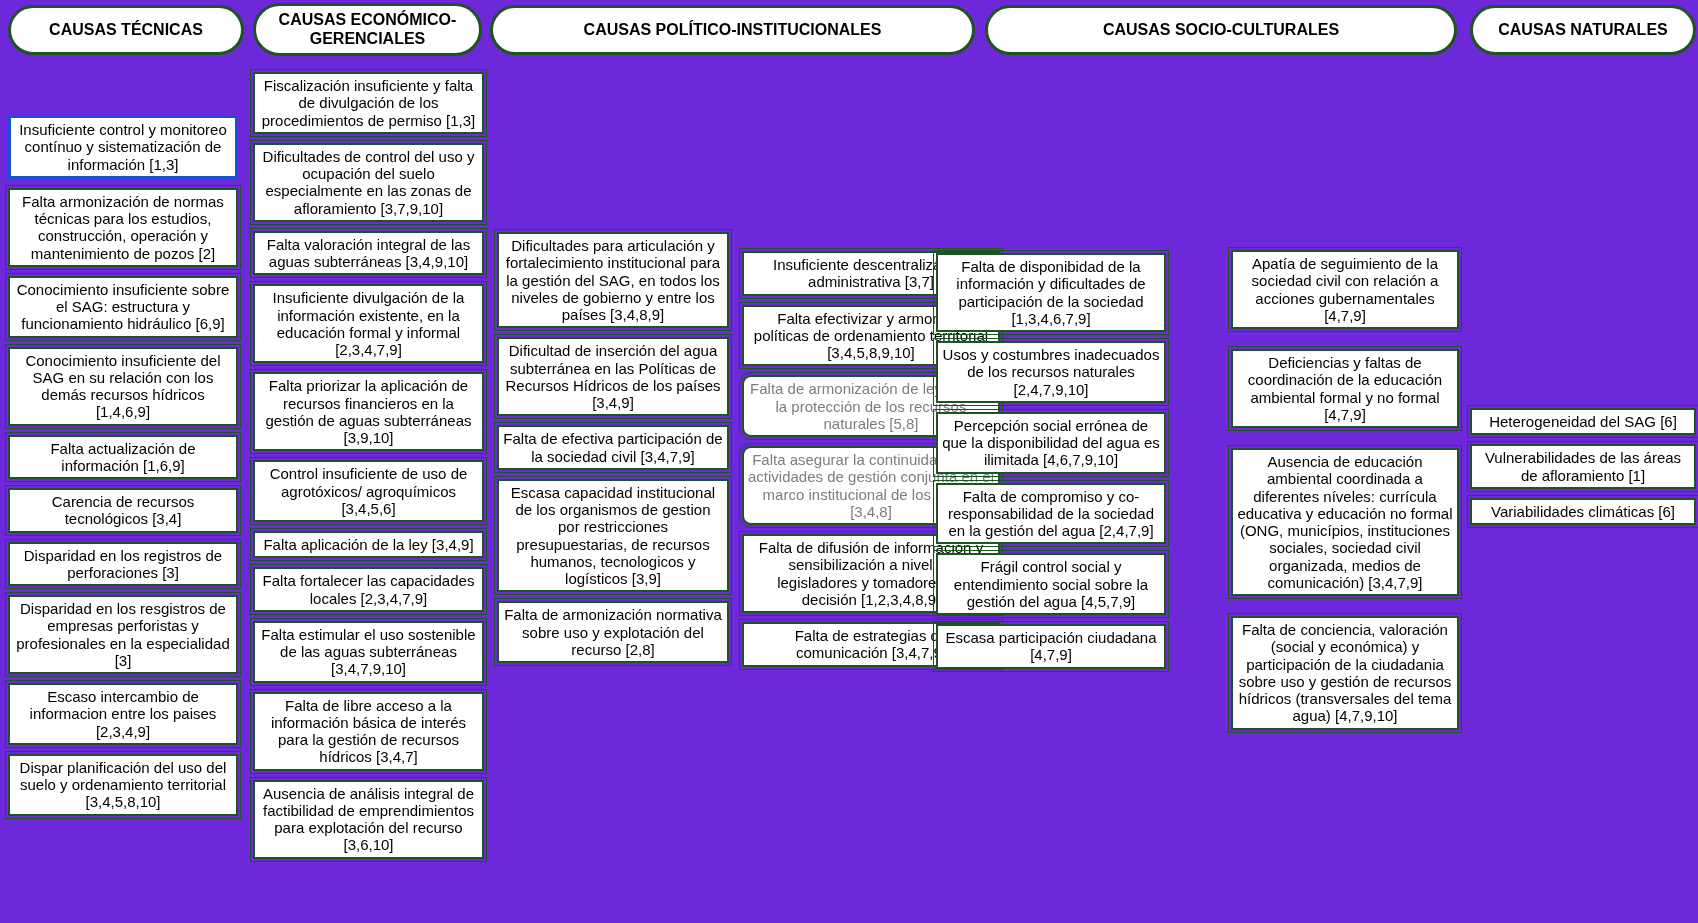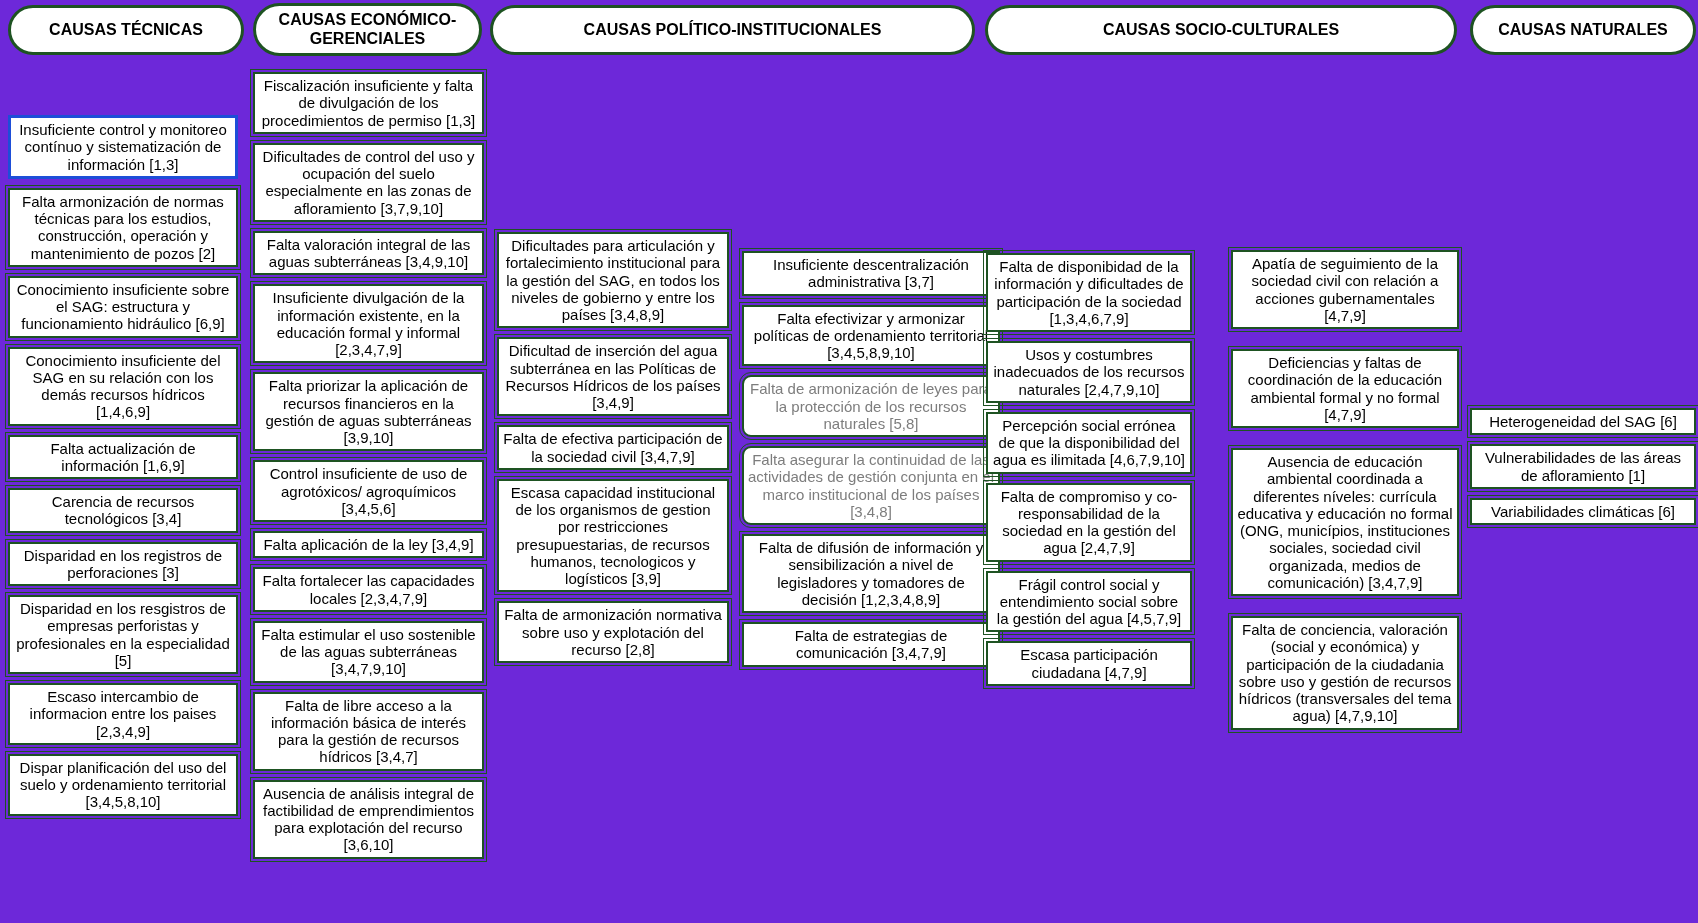--- a/index.html
+++ b/index.html
@@ -70,21 +70,21 @@
   </div>
 
   <div class="stack" style="left:8px;top:115px;width:230px;">
       <div class="cause-box black">Insuficiente control y monitoreo contínuo y sistematización de información [1,3]</div>
       <div class="cause-box">Falta armonización de normas técnicas para los estudios, construcción, operación y mantenimiento de pozos [2]</div>
       <div class="cause-box">Conocimiento insuficiente sobre el SAG: estructura y funcionamiento hidráulico [6,9]</div>
       <div class="cause-box">Conocimiento insuficiente del SAG en su relación con los demás recursos hídricos [1,4,6,9]</div>
       <div class="cause-box">Falta actualización de información [1,6,9]</div>
       <div class="cause-box">Carencia de recursos tecnológicos [3,4]</div>
       <div class="cause-box">Disparidad en los registros de perforaciones [3]</div>
-      <div class="cause-box">Disparidad en los resgistros de empresas perforistas y profesionales en la especialidad [5]</div>
+      <div class="cause-box">Disparidad en los resgistros de empresas perforistas y profesionales en la especialidad [3]</div>
       <div class="cause-box">Escaso intercambio de informacion entre los paises [2,3,4,9]</div>
       <div class="cause-box">Dispar planificación del uso del suelo y ordenamiento territorial [3,4,5,8,10]</div>
     </div>
 
   <div class="stack" style="left:253px;top:72px;width:231px;">
       <div class="cause-box">Fiscalización insuficiente y falta de divulgación de los procedimientos de permiso [1,3]</div>
       <div class="cause-box">Dificultades de control del uso y ocupación del suelo especialmente en las zonas de afloramiento [3,7,9,10]</div>
       <div class="cause-box">Falta valoración integral de las aguas subterráneas [3,4,9,10]</div>
       <div class="cause-box">Insuficiente divulgación de la información existente, en la educación formal y informal [2,3,4,7,9]</div>
       <div class="cause-box">Falta priorizar la aplicación de recursos financieros en la gestión de aguas subterráneas [3,9,10]</div>
@@ -106,21 +106,21 @@
 
   <div class="stack" style="left:742px;top:251px;width:258px;">
       <div class="cause-box">Insuficiente descentralización administrativa [3,7]</div>
       <div class="cause-box">Falta efectivizar y armonizar políticas de ordenamiento territorial [3,4,5,8,9,10]</div>
       <div class="cause-box gray-text">Falta de armonización de leyes para la protección de los recursos naturales [5,8]</div>
       <div class="cause-box gray-text">Falta asegurar la continuidad de las actividades de gestión conjunta en el marco institucional de los países [3,4,8]</div>
       <div class="cause-box">Falta de difusión de información y sensibilización a nivel de legisladores y tomadores de decisión [1,2,3,4,8,9]</div>
       <div class="cause-box">Falta de estrategias de comunicación [3,4,7,9]</div>
     </div>
 
-  <div class="stack" style="left:986px;top:253px;width:206px;align-items:center;">
+  <div class="stack" style="left:936px;top:253px;width:230px;align-items:center;">
       <div class="cause-box">Falta de disponibidad de la información y dificultades de participación de la sociedad [1,3,4,6,7,9]</div>
       <div class="cause-box">Usos y costumbres inadecuados de los recursos naturales [2,4,7,9,10]</div>
       <div class="cause-box">Percepción social errónea de que la disponibilidad del agua es ilimitada [4,6,7,9,10]</div>
       <div class="cause-box">Falta de compromiso y co-responsabilidad de la sociedad en la gestión del agua [2,4,7,9]</div>
       <div class="cause-box">Frágil control social y entendimiento social sobre la gestión del agua [4,5,7,9]</div>
       <div class="cause-box">Escasa participación ciudadana [4,7,9]</div>
     </div>
 
   <div class="stack" style="left:1231px;top:250px;width:228px;gap:20px;">
       <div class="cause-box">Apatía de seguimiento de la sociedad civil con relación a acciones gubernamentales [4,7,9]</div>

